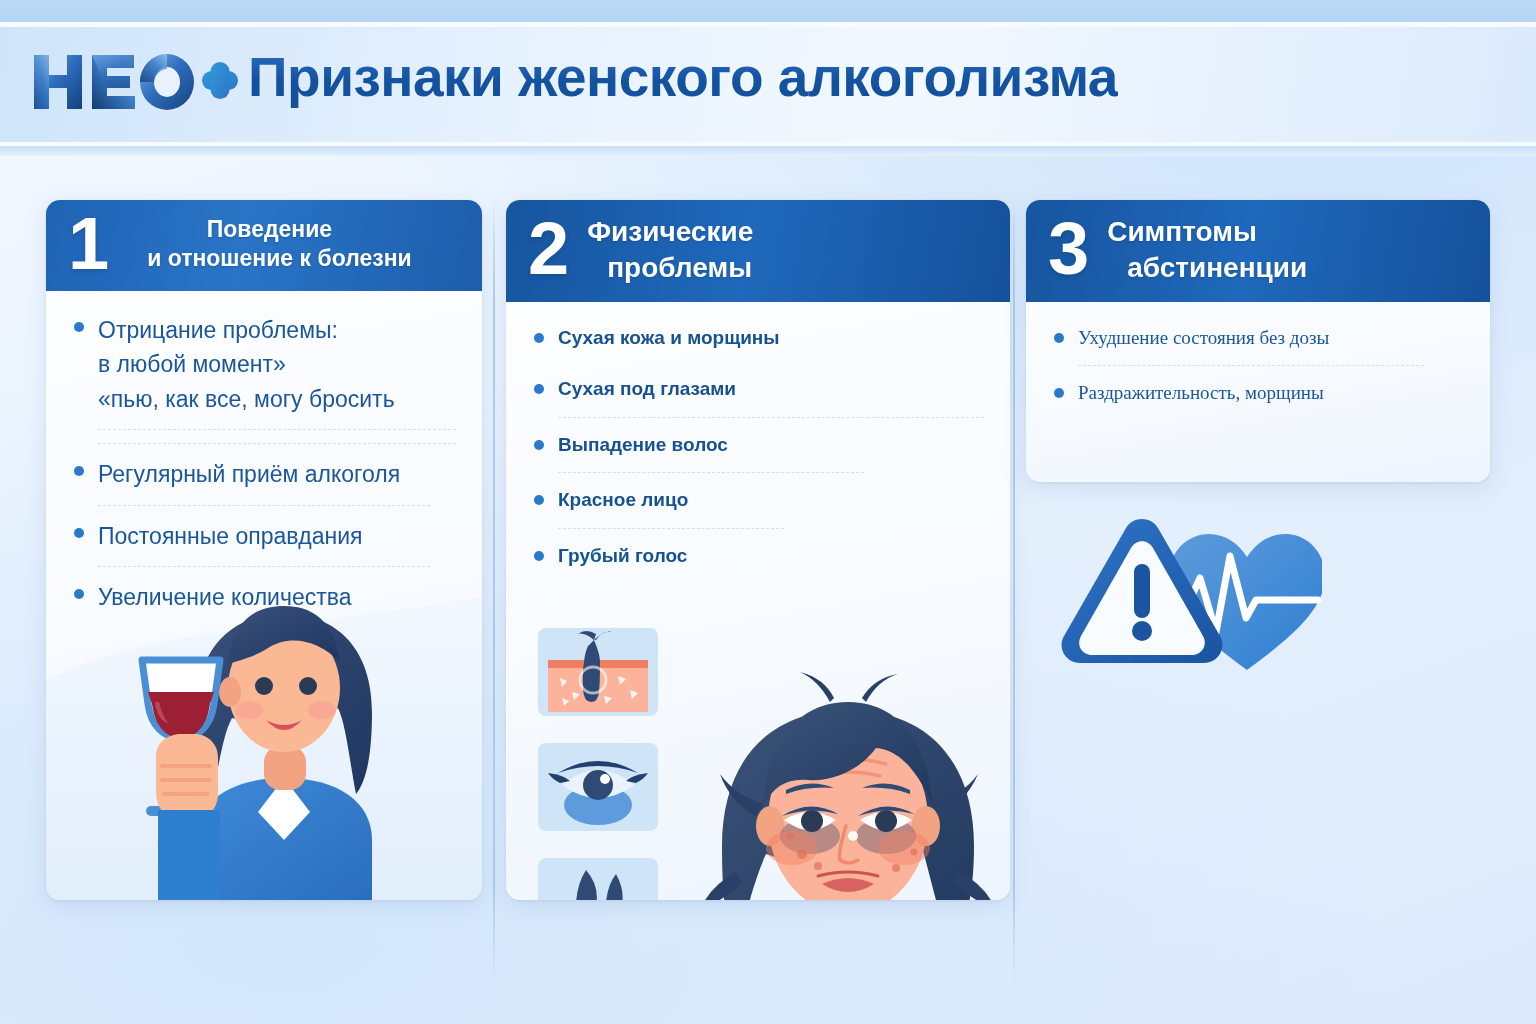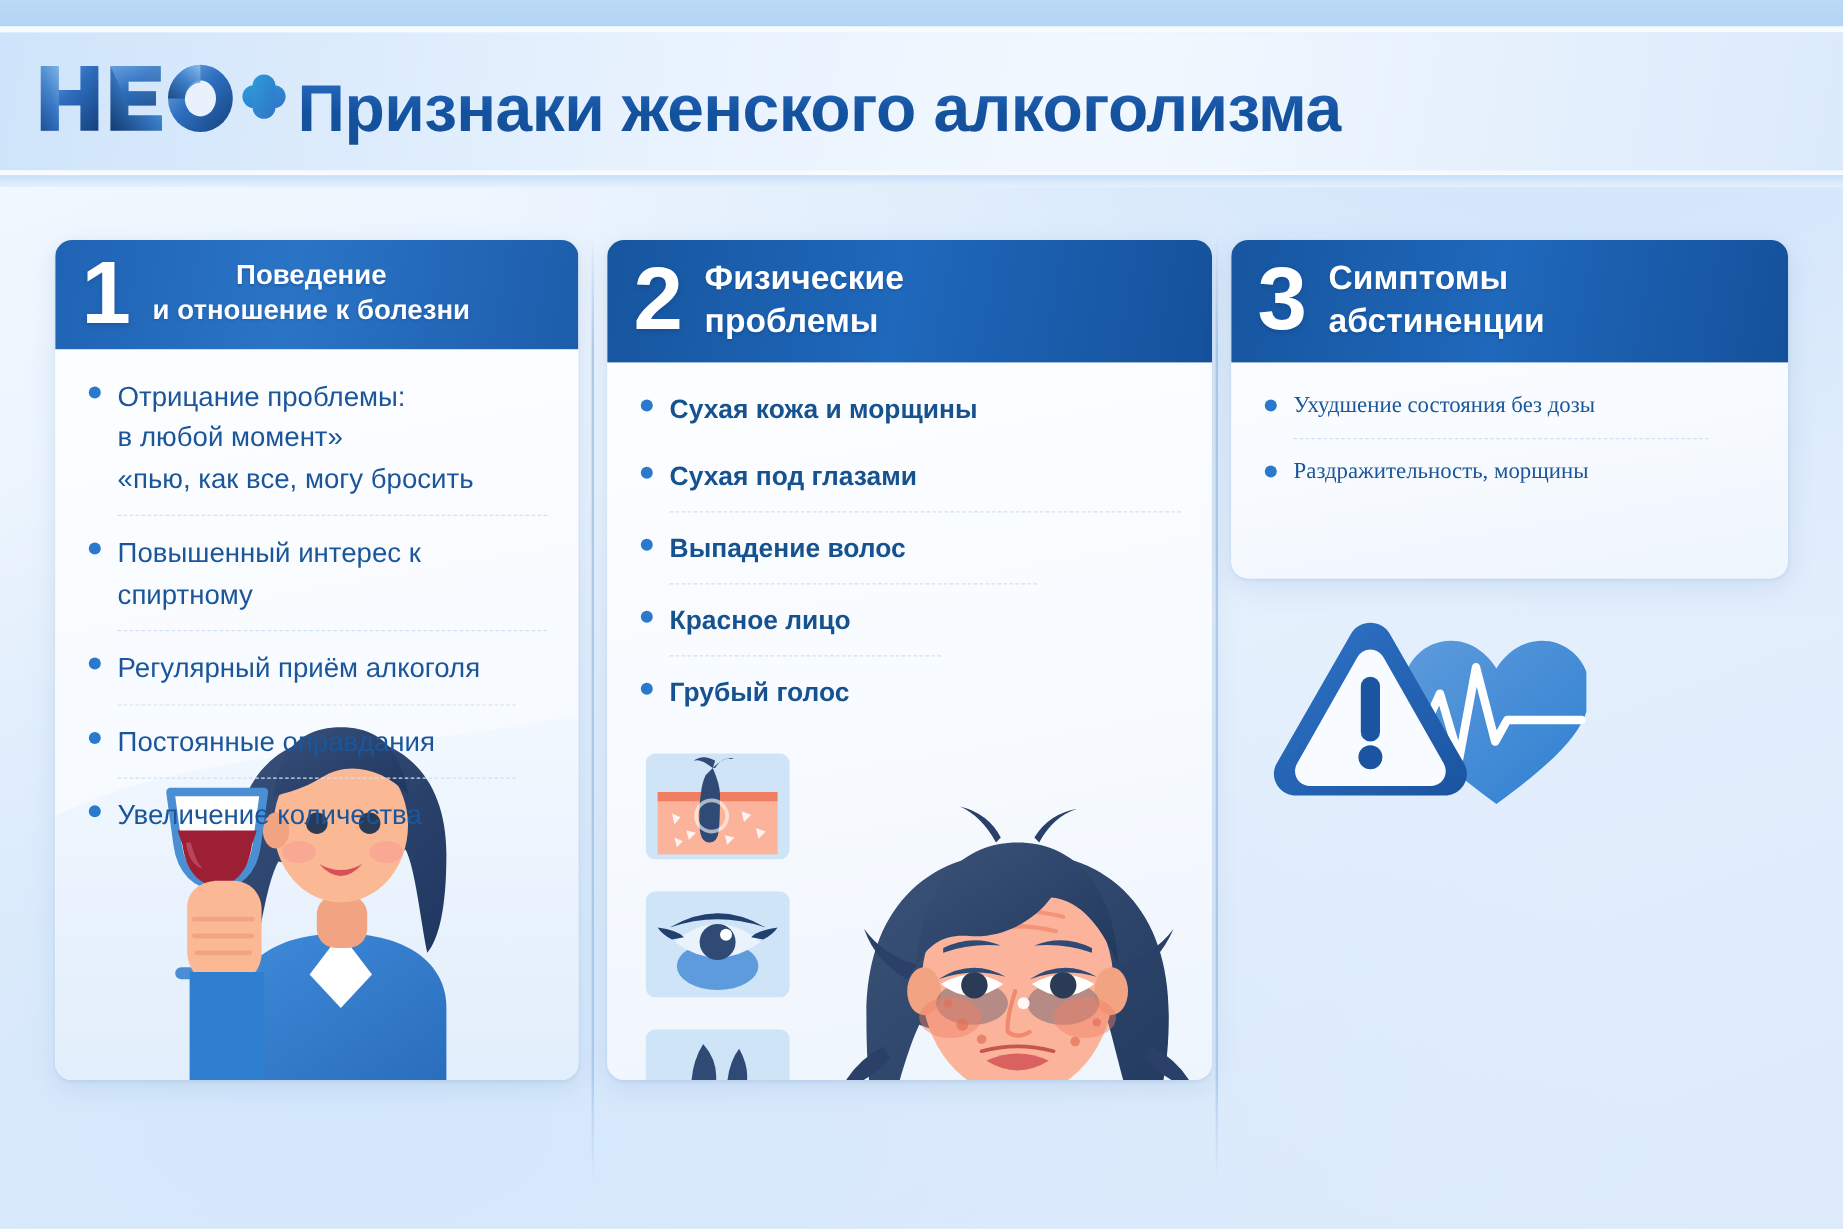--- a/index.html
+++ b/index.html
@@ -22,21 +22,21 @@
   .hdr-band{position:absolute;left:0;top:27px;width:1536px;height:115px;
     background:linear-gradient(100deg,#cfe4fa 0%,#e9f3fe 38%,#f2f8ff 60%,#dbeafb 100%);
     display:flex;align-items:center;}
   .hdr-gap2{position:absolute;left:0;top:142px;width:1536px;height:4px;background:#f7fbff;}
   .hdr-bot{position:absolute;left:0;top:146px;width:1536px;height:10px;
     background:linear-gradient(180deg,#c7dff8 0%,#e5f0fc 100%);}
 
   .logo{position:absolute;left:30px;top:46px;height:72px;display:flex;align-items:center;}
   .logo svg{display:block;}
   .page-title{
-    position:absolute;left:248px;top:60px;
+    position:absolute;left:248px;top:47px;
     font-size:55px;font-weight:bold;letter-spacing:-0.5px;
     color:#1b5bb0;
     background:linear-gradient(180deg,#2f6fc4 0%,#12529f 55%,#174f99 100%);
     -webkit-background-clip:text;background-clip:text;-webkit-text-fill-color:transparent;
     white-space:nowrap;line-height:1.1;
   }
 
   
   .card{position:absolute;border-radius:14px;overflow:hidden;
     background:linear-gradient(170deg,#fdfeff 0%,#f8fbff 55%,#eef5fd 100%);
@@ -48,29 +48,29 @@
   .card-head{position:relative;display:flex;align-items:center;
     background:linear-gradient(100deg,#1f63b4 0%,#2a74c6 45%,#1d5dab 100%);
     padding:14px 20px 16px 22px;min-height:80px;box-sizing:border-box;}
   #card2 .card-head,#card3 .card-head{background:linear-gradient(100deg,#17559f 0%,#1f68bb 48%,#15519b 100%);}
   .card-num{font-size:74px;line-height:.82;font-weight:bold;color:#ffffff;
     margin-right:20px;letter-spacing:-2px;text-shadow:0 2px 4px rgba(0,40,90,.25);
     flex:0 0 auto;}
   .card-title{color:#ffffff;font-size:28px;font-weight:bold;line-height:1.28;
     text-shadow:0 1px 2px rgba(0,40,90,.25);}
   #card1 .card-title{font-size:23px;text-align:center;}
-  .card-title .l2{display:block;}
+  .card-title .l2{display:block;margin-left:20px;}
 
   .card-body{position:relative;padding:22px 26px 0 26px;}
   ul.points{list-style:none;margin:0;padding:0;position:relative;z-index:3;}
   ul.points li{position:relative;padding:0 0 0 26px;margin:0;color:#175599;}
   ul.points li .bullet{position:absolute;left:2px;top:9px;width:10px;height:10px;
     border-radius:50%;background:#2b79cc;}
   ul.points li .txt{display:block;font-size:23px;line-height:1.5;color:#1a5699;font-weight:normal;}
-  #card2 ul.points li .txt{font-weight:bold;font-size:22px;color:#16528f;}
+  #card2 ul.points li .txt{font-weight:bold;font-size:19px;color:#16528f;}
   #card3 ul.points li .txt{font-size:19px;font-family:Liberation Serif, serif;}
   .sep{height:0;border-top:1.5px dashed #cfe1f2;margin:13px 0 13px 26px;}
   .sep.short{margin-right:26px;}
   li.block{margin-bottom:2px;}
 
   
   .art{position:absolute;left:0;top:0;width:100%;height:100%;z-index:1;pointer-events:none;}
   .art svg{position:absolute;display:block;}
 
   
@@ -200,24 +200,20 @@
 
     <div class="card-body">
       <ul class="points">
         <li class="block">
           <span class="bullet"></span>
           <span class="txt">Отрицание проблемы:</span>
           <span class="txt">в любой момент»</span>
           <span class="txt">«пью, как все, могу бросить</span>
         </li>
         <div class="sep"></div>
-        <li>
-          <span class="bullet"></span>
-          <span class="txt">Повышенный интерес к спиртному</span>
-        </li>
         <div class="sep"></div>
         <li>
           <span class="bullet"></span>
           <span class="txt">Регулярный приём алкоголя</span>
         </li>
         <div class="sep short"></div>
         <li>
           <span class="bullet"></span>
           <span class="txt">Постоянные оправдания</span>
         </li>

